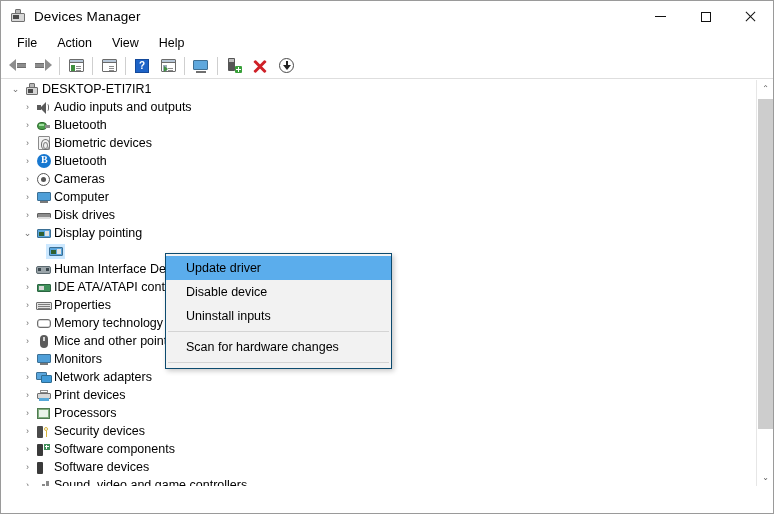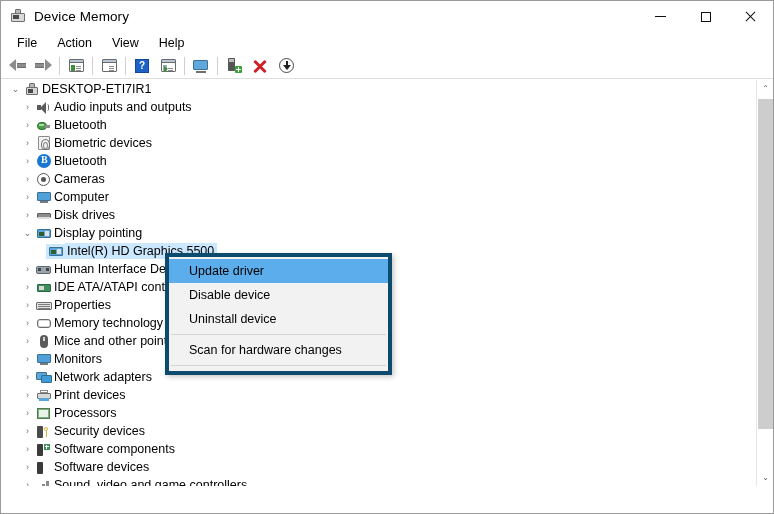--- a/index.html
+++ b/index.html
@@ -209,21 +209,21 @@
   
   .vscroll{ position:absolute; right:0px; top:79px; width:17px; height:406px;
             background:#fff; border-left:1px solid #e6e6e6; }
   .sbtn{ width:17px; height:17px; display:flex; align-items:center; justify-content:center;
          color:#5a5a5a; font-size:8px; background:#fff; }
   .strack{ position:absolute; top:17px; bottom:17px; left:0; width:17px; background:#fff; }
   .sthumb{ position:absolute; left:1px; top:2px; width:15px; height:330px; background:#cdcdcd; }
 
   
   .ctxmenu{ position:absolute; left:164px; top:252px; width:227px;
-            background:#f2f2f2; border:4px solid #0c4a6e;
+            background:#f2f2f2; border:1px solid #0c4a6e;
             box-shadow:2px 2px 5px rgba(0,0,0,0.22); padding:2px 0; }
   .ctxitem{ height:24px; display:flex; align-items:center; padding-left:20px;
             font-size:12.5px; color:#000; }
   .ctxitem.hl{ background:#5badec; color:#000; }
   .ctxitem.bold{ font-weight:bold; }
   .ctxsep{ height:1px; background:#d4d4d4; margin:3px 2px; }
 
   
   .statusbar{ position:absolute; left:0; bottom:0; width:772px; height:27px;
               background:#f0f0f0; border-top:1px solid #d0d0d0; display:flex;
@@ -235,21 +235,21 @@
 <body>
 
 <div id="app">
 
   <div class="titlebar">
     <div class="title-icon">
       <div class="ti-stand"></div>
         <div class="ti-body"></div>
         <div class="ti-screen"></div>
     </div>
-    <div class="title-text">Device Memory</div>
+    <div class="title-text">Devices Manager</div>
     <div class="winbtns">
       <div class="winbtn">
           <span class="min-glyph"></span>
         </div>
       <div class="winbtn">
           <span class="max-glyph"></span>
         </div>
       <div class="winbtn close">
           <span class="close-glyph"></span>
         </div>
@@ -435,21 +435,20 @@
       </div>
 
       <div class="row lvl2 selected">
         <span class="icon">
             <span class="ic ic-disp">
               <span class="dm"></span>
               <span class="dc"></span>
               <span class="dg"></span>
             </span>
           </span>
-        <span class="lbl">Intel(R) HD Graphics 5500</span>
       </div>
 
       <div class="row lvl1">
         <span class="chev">›</span>
         <span class="icon">
             <span class="ic ic-hid">
               <span class="hb"></span>
               <span class="hd1"></span>
               <span class="hd2"></span>
             </span>
@@ -599,20 +598,20 @@
     <div class="sbtn">⌃</div>
     <div class="strack">
       <div class="sthumb"></div>
     </div>
     <div class="sbtn" style="position:absolute;bottom:0;left:0;">⌄</div>
   </div>
 
   <div class="ctxmenu">
     <div class="ctxitem hl">Update driver</div>
     <div class="ctxitem">Disable device</div>
-    <div class="ctxitem">Uninstall device</div>
+    <div class="ctxitem">Uninstall inputs</div>
     <div class="ctxsep"></div>
     <div class="ctxitem">Scan for hardware changes</div>
     <div class="ctxsep"></div>
   </div>
 
 
 </div>
 
 </body></html>

